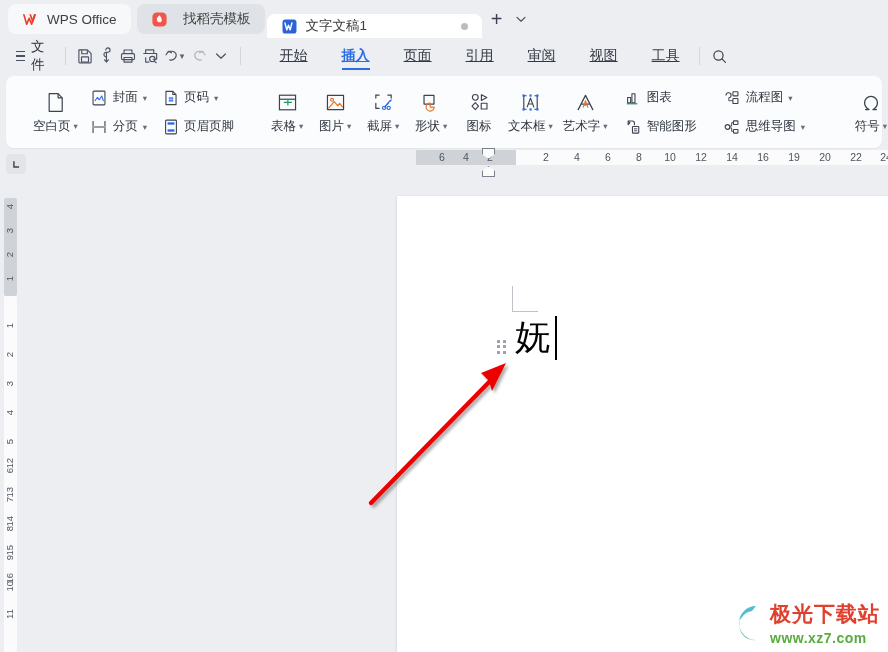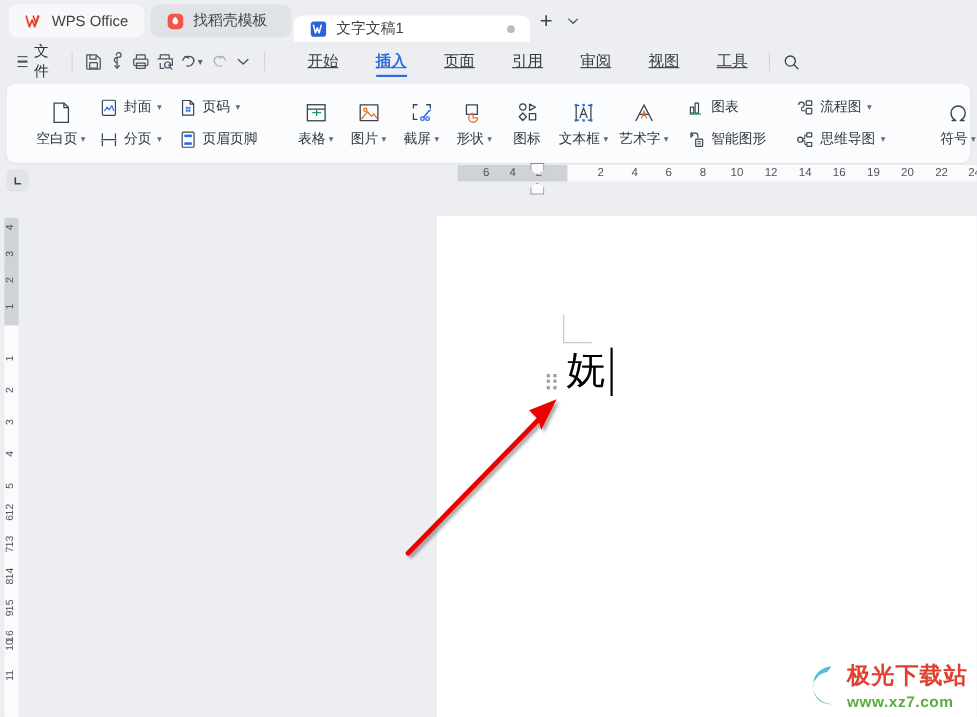--- a/index.html
+++ b/index.html
@@ -17,21 +17,21 @@
     position: absolute; left: 0; top: 0; width: 888px; height: 38px;
     background: #eceef1; display: flex; align-items: flex-end; padding-left: 4px;
   }
   .doctab {
     height: 32px; display: flex; align-items: center; gap: 8px;
     padding: 0 14px; border-radius: 7px 7px 0 0; margin-right: 2px;
     font-size: 13.5px; color: #404040; white-space: nowrap;
     position: relative;
   }
   .doctab.home { background: #f7f8fa; border-radius: 8px; height: 30px; margin: 0 6px 4px 4px; min-width: 122px;}
-  .doctab.inactive { background: #dfe2e6; min-width: 128px; margin-bottom: 4px; border-radius: 8px; height: 30px;}
+  .doctab.inactive { background: #dfe2e6; min-width: 128px; margin-bottom: 4px; border-radius: 8px; height: 30px; text-align: right;}
   .doctab.active { background: #ffffff; min-width: 215px; height: 24px; border-radius: 8px 8px 0 0; }
   .tab-ico { width: 17px; height: 17px; flex: 0 0 17px; display:block; }
   .tab-label { flex: 1 1 auto; overflow: hidden; text-overflow: ellipsis; }
   .tab-dot { width: 7px; height: 7px; border-radius: 50%; background: #b9bcc2; flex: 0 0 7px; }
   .tab-plus {
     width: 26px; height: 30px; display: flex; align-items: center; justify-content: center;
     color: #3c4350; font-size: 20px; font-weight: 300; margin-bottom: 4px;
   }
   .tab-caret {
     width: 22px; height: 30px; display:flex; align-items:center; justify-content:center;

